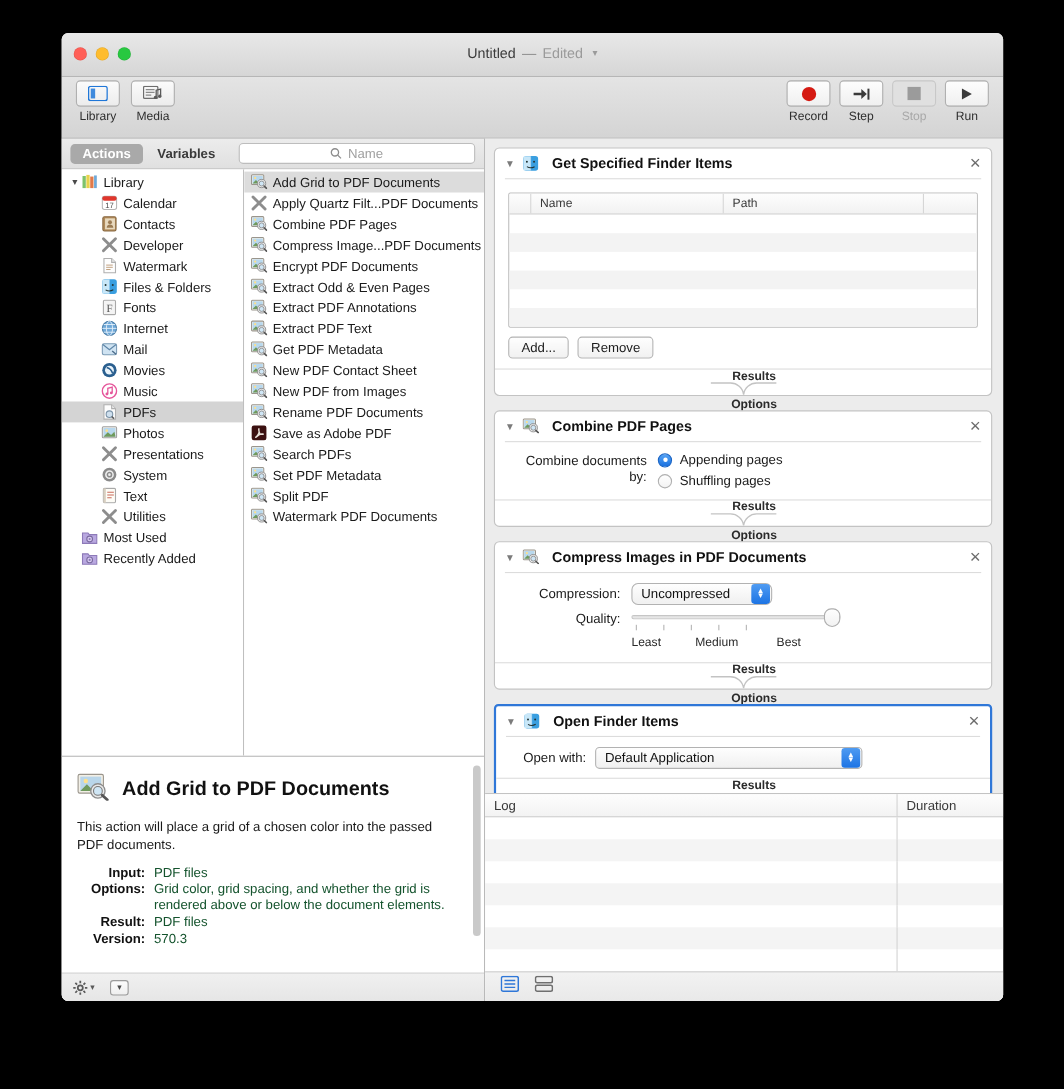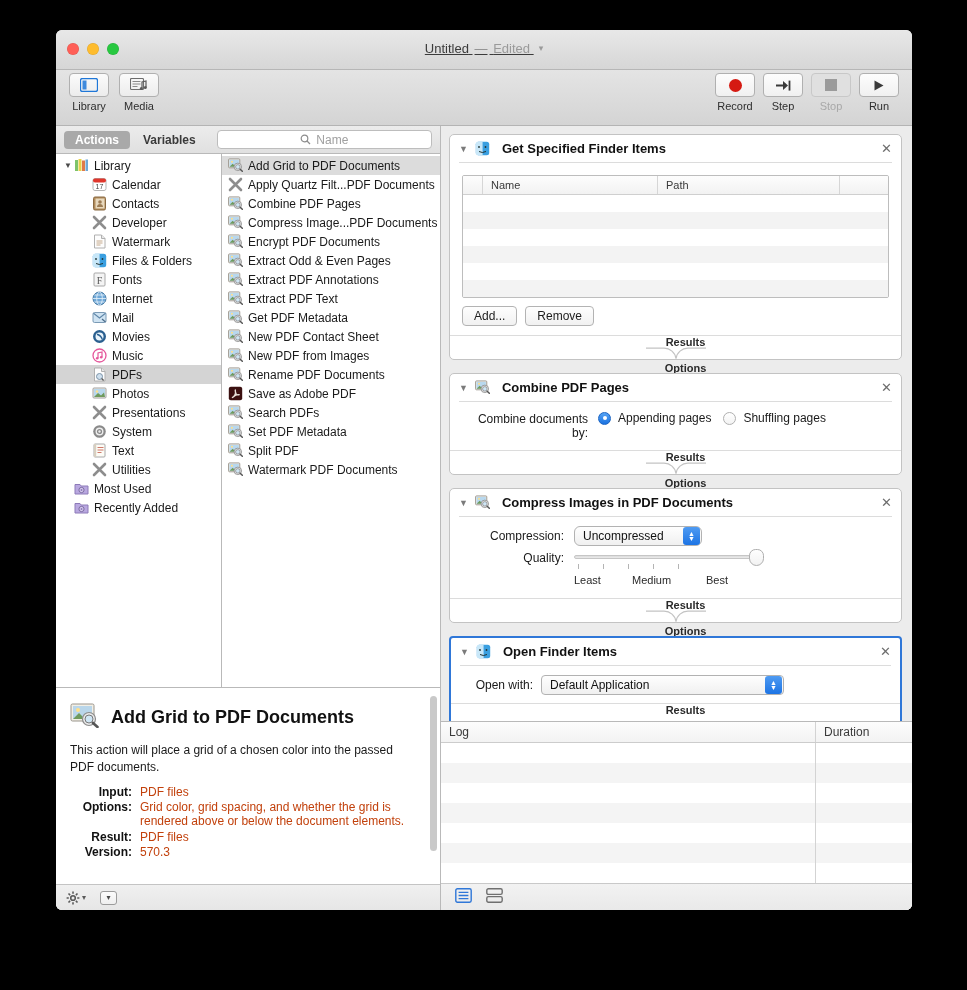--- a/index.html
+++ b/index.html
@@ -31,21 +31,21 @@
     position: absolute; left: 11px; top: 13px;
     display: flex; gap: 8px;
   }
   .light { width: 12px; height: 12px; border-radius: 50%; }
   .light.red   { background: #ff5f57; box-shadow: inset 0 0 0 0.5px rgba(0,0,0,.12); }
   .light.amber { background: #febc2e; box-shadow: inset 0 0 0 0.5px rgba(0,0,0,.12); }
   .light.green { background: #28c840; box-shadow: inset 0 0 0 0.5px rgba(0,0,0,.12); }
   .title-wrap {
     position: absolute; left: 0; right: 0; top: 11px;
     text-align: center;
-    font-size: 13px; color: #3b3b3b; font-weight: 500; text-decoration: underline;
+    font-size: 13px; color: #3b3b3b; font-weight: 500;
   }
   .title-doc { color: #3b3b3b; }
   .title-sep { color: #8a8a8a; margin: 0 2px; }
   .title-edited { color: #9a9a9a; }
   .title-chev {
     display: inline-block; margin-left: 5px;
     color: #9a9a9a; font-size: 9px; vertical-align: 2px;
   }
 
   
@@ -141,21 +141,21 @@
   .desc-pane {
     height: 197px; border-top: 1px solid #b9b9b9;
     background: #fff; position: relative; overflow: hidden;
   }
   .desc-head { display: flex; align-items: center; padding: 14px 0 0 14px; gap: 11px; }
   .desc-title { font-size: 18px; font-weight: bold; color: #111; }
   .desc-body { padding: 10px 22px 0 14px; font-size: 12px; color: #1a1a1a; line-height: 1.42; }
   .desc-table { margin-top: 9px; font-size: 12px; }
   .desc-tr { display: flex; margin-bottom: 1px; }
   .desc-k { width: 76px; text-align: right; font-weight: bold; color: #111; flex: none; }
-  .desc-v { padding-left: 8px; color: #c2410c; line-height: 1.18; }
+  .desc-v { padding-left: 8px; color: #14532d; line-height: 1.18; }
   .desc-scroll {
     position: absolute; right: 3px; top: 8px; width: 7px; height: 155px;
     background: #c9c9c9; border-radius: 4px;
   }
   .left-bottom {
     height: 26px; background: linear-gradient(to bottom,#f0f0f0,#e6e6e6);
     border-top: 1px solid #c4c4c4;
     display: flex; align-items: center; padding-left: 10px; gap: 14px;
   }
   .gear-btn { display: flex; align-items: center; gap: 2px; }
@@ -212,21 +212,21 @@
 
   .btn-row { display: flex; gap: 8px; margin-top: 8px; margin-bottom: 3px; }
   .pbtn {
     font-size: 12px; color: #1d1d1d; padding: 2px 11px;
     background: linear-gradient(to bottom,#fefefe,#f1f1f1);
     border: 1px solid #b3b3b3; border-radius: 4px;
   }
 
   .field-row { display: flex; align-items: center; margin-bottom: 4px; }
   .field-label { font-size: 12px; color: #1a1a1a; text-align: right; }
-  .radio-col { display: flex; flex-direction: row; gap: 12px; margin-left: 10px; }
+  .radio-col { display: flex; flex-direction: column; gap: 5px; margin-left: 10px; }
   .radio-item { display: flex; align-items: center; gap: 7px; font-size: 12px; color: #1a1a1a; }
   .radio {
     width: 13px; height: 13px; border-radius: 50%;
     border: 1px solid #b0b0b0;
     background: linear-gradient(to bottom,#fff,#f3f3f3);
     display: flex; align-items: center; justify-content: center; flex: none;
   }
   .radio.on {
     background: linear-gradient(to bottom,#56a4f5,#1a71e0);
     border-color: #1a64c4;

